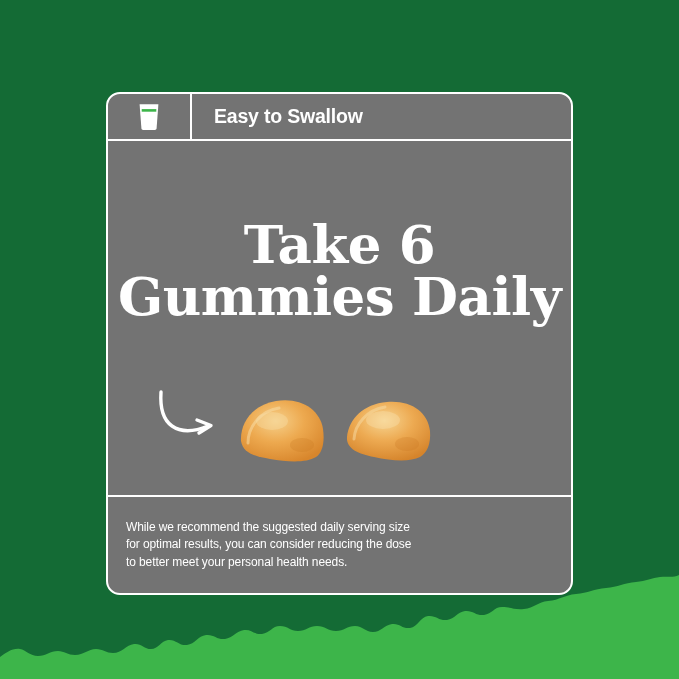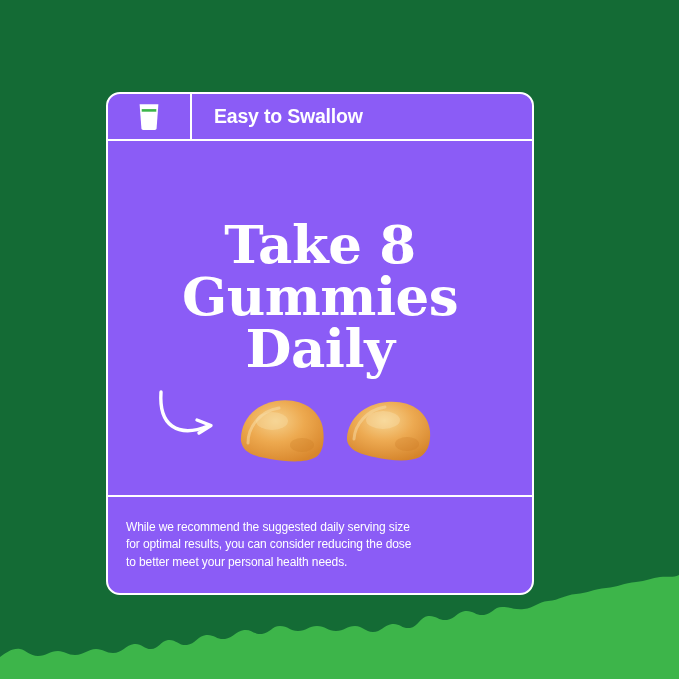--- a/index.html
+++ b/index.html
@@ -30,26 +30,26 @@
     width: 679px;
     height: 110px;
     display: block;
   }
 
   
   #card {
     position: absolute;
     left: 106px;
     top: 92px;
-    width: 428px;
+    width: 467px;
     height: 503px;
     box-sizing: border-box;
     border: 2px solid #ffffff;
     border-radius: 14px;
-    background: #8b5cf6;
+    background: #737373;
     overflow: hidden;
     display: flex;
     flex-direction: column;
   }
 
   
   .card-header {
     height: 45px;
     flex: 0 0 45px;
     display: flex;
@@ -179,21 +179,21 @@
           </svg>
         </span>
       </div>
       <div class="header-title-cell">
         <span class="header-title">Easy to Swallow</span>
       </div>
     </div>
 
     <div class="card-body">
 
-      <div class="headline">Take 8
+      <div class="headline">Take 6
 Gummies Daily</div>
 
       <div class="gummy-row">
 
         <span class="arrow-wrap">
           <svg width="72" height="52" viewBox="0 0 72 52">
             <path d="M5,3 C4,18 6,30 16,37 C26,44 40,42 52,37" stroke="#ffffff" stroke-width="3.4" fill="none" stroke-linecap="round"></path>
             <path d="M41,31 L55,36.5 L43,44" stroke="#ffffff" stroke-width="3.4" fill="none" stroke-linecap="round" stroke-linejoin="round"></path>
           </svg>
         </span>

